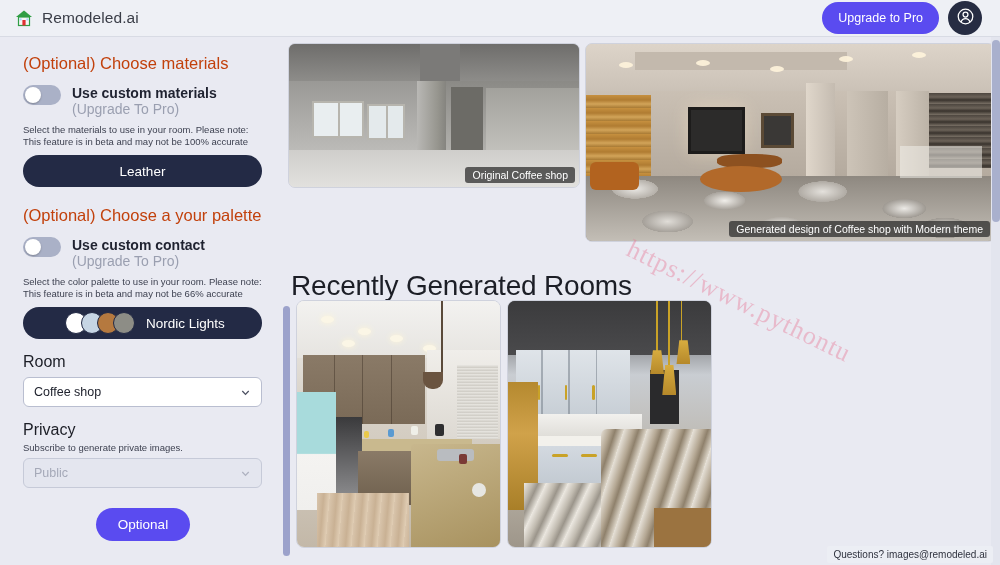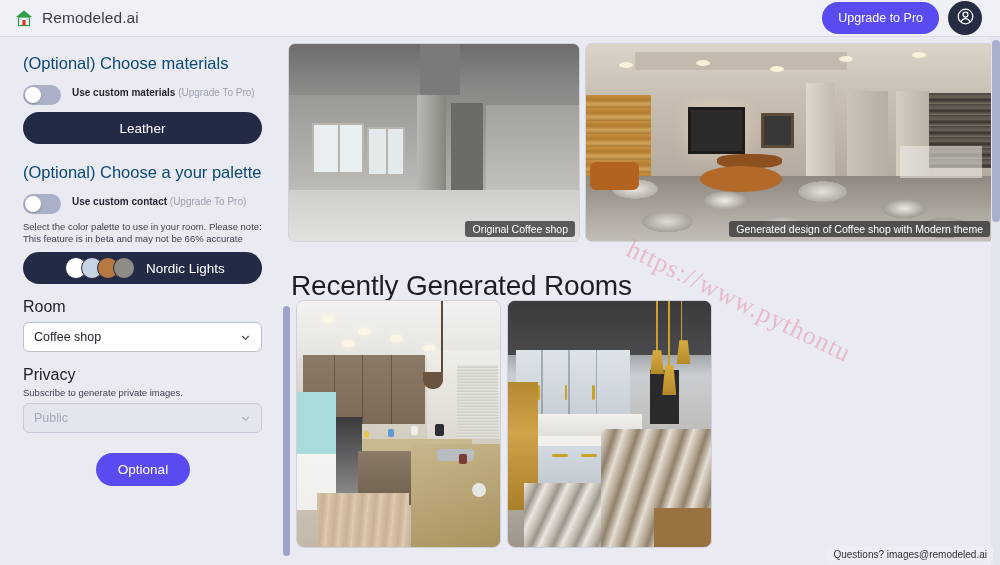--- a/index.html
+++ b/index.html
@@ -33,32 +33,32 @@
     background: #262c42; border: none; cursor: pointer;
     display: flex; align-items: center; justify-content: center;
   }
 
   
   .sidebar {
     position: absolute; top: 38px; left: 0; width: 283px; height: 527px;
     background: #e9eaf2;
     padding: 16px 20px 0 23px;
   }
-  .sec-title { font-size: 16.5px; color: #0c4a6e; font-weight: 400; margin-bottom: 11px; }
+  .sec-title { font-size: 16.5px; color: #c2410c; font-weight: 400; margin-bottom: 11px; }
   .toggle-row { display: flex; align-items: flex-start; gap: 11px; margin-bottom: 7px; }
   .toggle {
     flex: 0 0 auto; width: 38px; height: 20px; border-radius: 12px;
     background: #aab1c7; position: relative; cursor: pointer; margin-top: 1px;
   }
   .toggle .knob {
     position: absolute; top: 2px; left: 2px;
     width: 16px; height: 16px; border-radius: 50%;
     background: #fff; box-shadow: 0 1px 2px rgba(0,0,0,.25);
   }
-  .toggle-label { font-size: 10px; color: #1f2230; font-weight: bold; line-height: 16px; padding-top: 1px; }
+  .toggle-label { font-size: 14px; color: #1f2230; font-weight: bold; line-height: 16px; padding-top: 1px; }
   .toggle-label .muted { color: #9a9fb0; font-weight: normal; }
   .help-text { font-size: 9.5px; color: #3d4150; line-height: 12px; margin-bottom: 7px; }
 
   .pill-btn {
     width: 239px; height: 32px; border-radius: 16px;
     background: #232a45; color: #fff; border: none; cursor: pointer;
     font-size: 13.5px; display: flex; align-items: center; justify-content: center;
     font-family: "Liberation Sans", sans-serif;
   }
   .palette-btn {
@@ -90,21 +90,21 @@
     background: #5a4bf0; color: #fff; border: none; border-radius: 18px;
     font-size: 13.5px; padding: 9px 22px; cursor: pointer;
     font-family: "Liberation Sans", sans-serif;
   }
 
   
   .main { position: absolute; top: 38px; left: 283px; width: 717px; height: 527px; }
 
   .top-images { position: absolute; top: 5px; left: 5px; display: flex; gap: 5px; }
   .img-card { position: relative; border-radius: 7px; overflow: hidden; border: 1px solid #cfd2dd; }
-  .img-card.original { width: 292px; height: 199px; }
+  .img-card.original { width: 292px; height: 145px; }
   .img-card.generated { width: 410px; height: 199px; }
   .caption {
     position: absolute; right: 4px; bottom: 4px;
     background: rgba(40,40,40,.72); color: #fff;
     font-size: 10.5px; padding: 2px 7px; border-radius: 3px; white-space: nowrap;
   }
 
   .recent-title {
     position: absolute; top: 232px; left: 8px;
     font-size: 28px; color: #1c1e26; font-weight: 400; letter-spacing: -.2px;
@@ -268,20 +268,21 @@
 
     <div class="sec-title">(Optional) Choose materials</div>
     <div class="toggle-row">
       <div class="toggle">
         <div class="knob"></div>
       </div>
       <div class="toggle-label">
         <span>Use custom materials</span><span class="muted"> (Upgrade To Pro)</span>
       </div>
     </div>
+    <div class="help-text">Select the materials to use in your room. Please note: This feature is in beta and may not be 100% accurate</div>
     <button class="pill-btn">Leather</button>
 
     <div class="sec-title" style="margin-top:19px">(Optional) Choose a your palette</div>
     <div class="toggle-row">
       <div class="toggle">
         <div class="knob"></div>
       </div>
       <div class="toggle-label">
         <span>Use custom contact</span><span class="muted"> (Upgrade To Pro)</span>
       </div>

